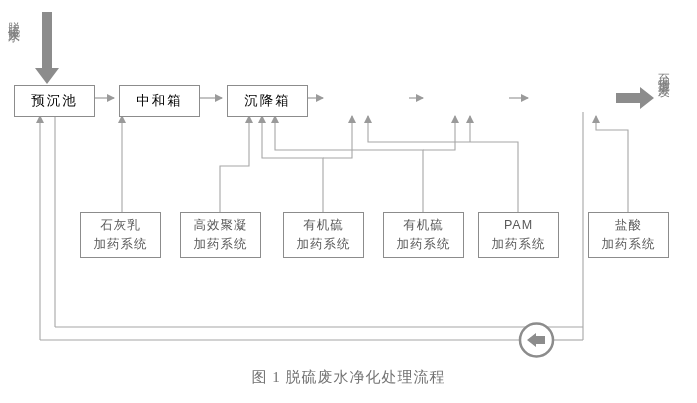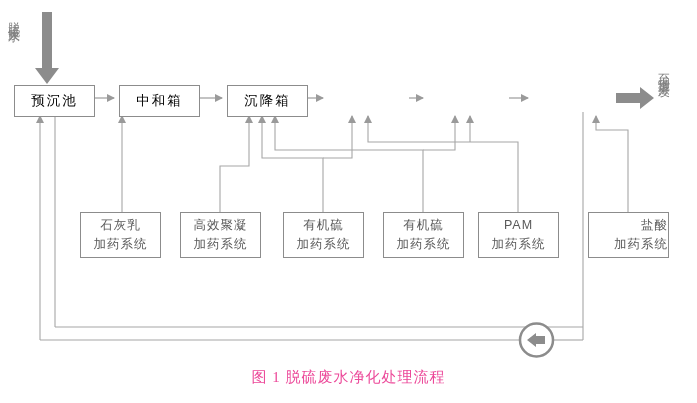--- a/index.html
+++ b/index.html
@@ -56,21 +56,21 @@
     line-height: 1;
   }
   .caption {
     position: absolute;
     left: 0;
     right: 0;
     top: 368px;
     text-align: center;
     font-family: "Liberation Serif", serif;
     font-size: 15px;
-    color: #ec4899;
+    color: #737373;
     letter-spacing: 1px;
   }
 </style>
 </head>
 <body>
 
 <div class="stage">
 
   <svg class="lines-svg" viewBox="0 0 697 403">
     <defs>
@@ -142,20 +142,20 @@
     <span>加药系统</span>
   </div>
   <div class="dbox" style="left:383px; top:212px;">
     <span>有机硫</span>
     <span>加药系统</span>
   </div>
   <div class="dbox" style="left:478px; top:212px;align-items:center;">
     <span>PAM</span>
     <span>加药系统</span>
   </div>
-  <div class="dbox" style="left:588px; top:212px;align-items:flex-end;">
+  <div class="dbox" style="left:588px; top:212px;">
     <span>盐酸</span>
     <span>加药系统</span>
   </div>
 
   <div class="caption">图 1 脱硫废水净化处理流程</div>
 
 </div>
 
 </body></html>

